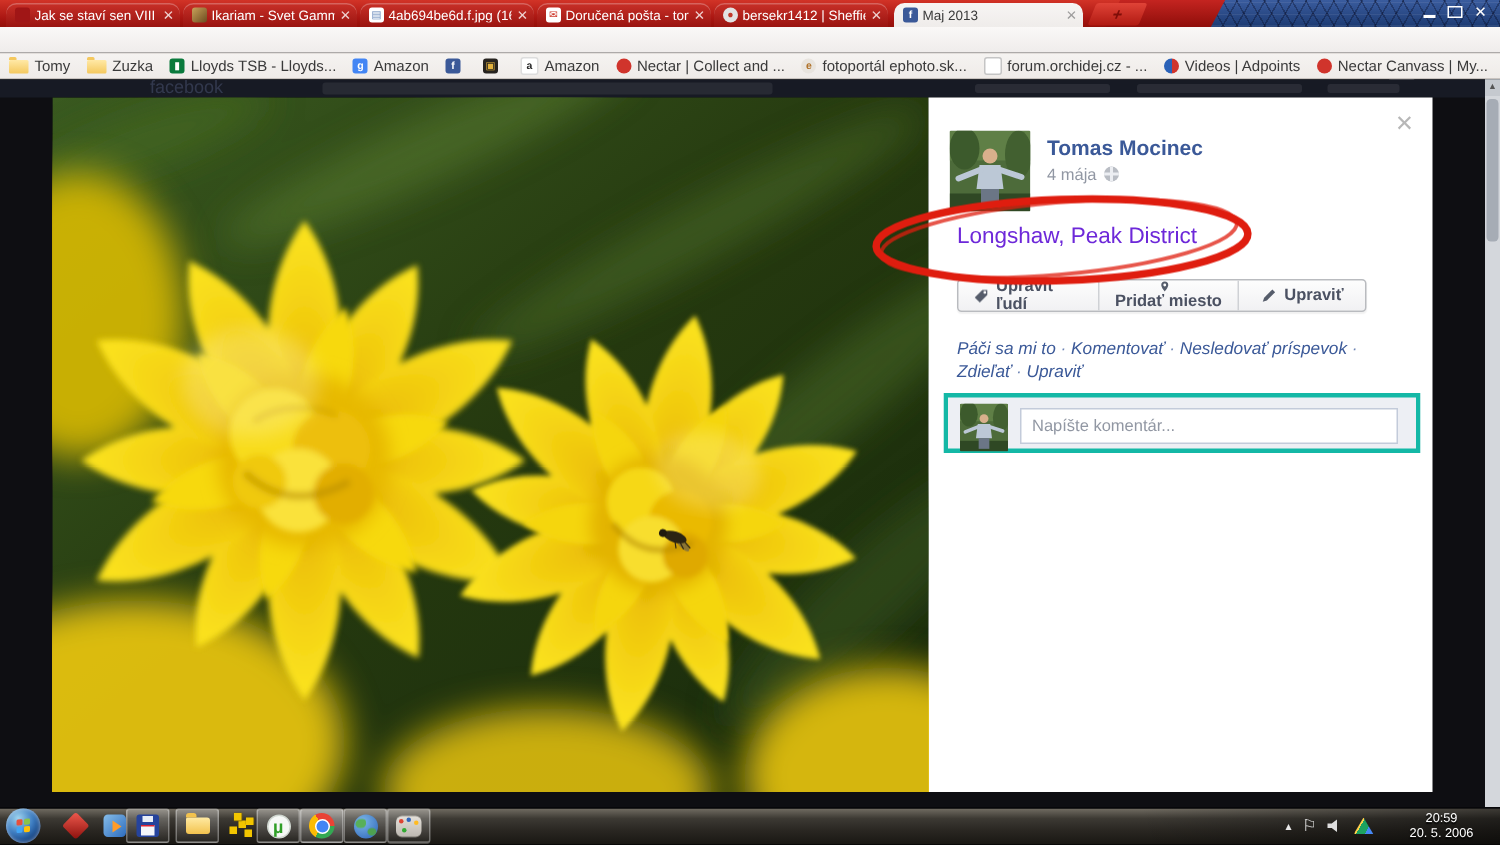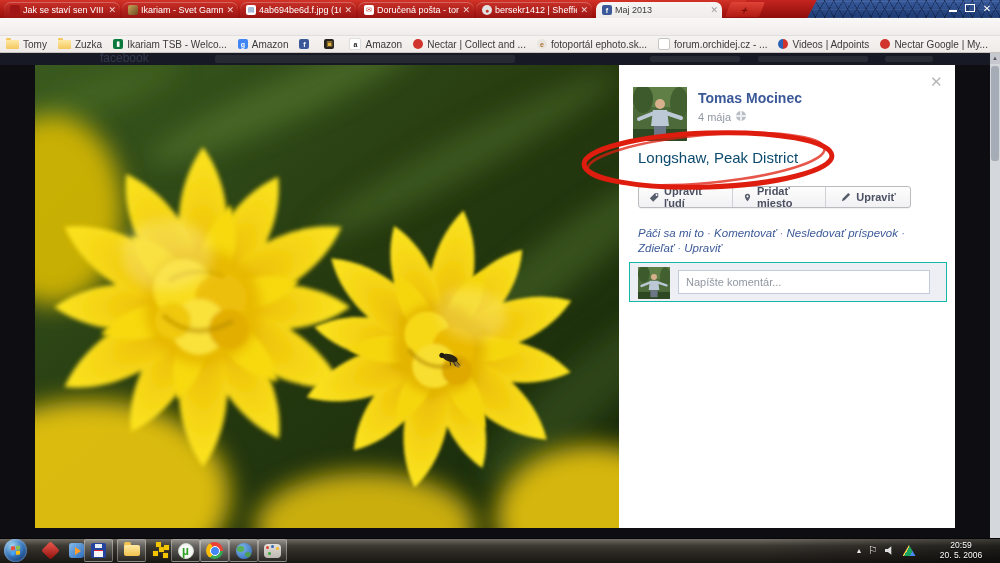--- a/index.html
+++ b/index.html
@@ -78,31 +78,31 @@
   
   #photo{left:35px;top:12px;width:584px;height:463px;overflow:hidden;background:#223416;}
   #panel{left:619px;top:12px;width:336px;height:463px;background:#fff;font-size:11px;color:#333;}
   #pclose{left:311px;top:8px;color:#b7b7b7;font-size:15px;font-weight:bold;}
   .avatar{overflow:hidden;border-radius:1px;}
   #author{left:79px;top:25px;font-size:14px;font-weight:bold;color:#3b5998;}
   #pdate{left:79px;top:46px;font-size:11px;color:#9197a3;display:flex;}
   #globe{width:10px;height:10px;border-radius:50%;background:#b9bdc4;margin-left:5px;position:relative;overflow:hidden;}
   #globe::before{content:"";position:absolute;left:4.3px;top:0;width:1.4px;height:10px;background:#eceef2;}
   #globe::after{content:"";position:absolute;left:0;top:4.3px;width:10px;height:1.4px;background:#eceef2;}
-  #location{left:19px;top:84px;font-size:15px;color:#0c4a6e;}
+  #location{left:19px;top:84px;font-size:15px;color:#6d28d9;}
   #btngroup{left:19px;top:121px;height:20px;display:flex;border:1px solid #b9bbbf;border-radius:3px;
     background:linear-gradient(180deg,#fdfdfd,#f1f1f3);box-shadow:0 1px 1px rgba(0,0,0,.06);}
   .fbtn{display:flex;align-items:center;justify-content:center;font-size:11px;font-weight:bold;color:#4b5162;
     padding:0 10px;box-sizing:border-box;}
   .fbtn + .fbtn{border-left:1px solid #cfd1d5;}
   .fbtn svg{margin-right:5px;}
   #actions{left:19px;top:161px;width:290px;font-size:11.5px;line-height:15px;color:#3b5998;font-style:italic;}
   .alink{white-space:nowrap;}
   .alink:not(:last-child)::after{content:" · ";color:#6d84b4;}
-  #cstrip{left:10px;top:197px;width:318px;height:40px;background:#edeff4;border:1px solid #14b8a6;box-sizing:border-box;}
+  #cstrip{left:10px;top:197px;width:318px;height:40px;background:#edeff4;border:3px solid #14b8a6;box-sizing:border-box;}
   #cinput{position:absolute;left:48px;top:7px;width:252px;height:24px;border:1px solid #c3cbda;
     font-size:11px;color:#333;padding:0 7px;box-sizing:border-box;font-family:inherit;background:#fff;}
   #cinput::placeholder{color:#9197a3;}
 
   
   #annot{left:578px;top:70px;width:260px;height:74px;pointer-events:none;}
 
   
   #scroll{left:990px;top:0;width:10px;height:485px;background:#d4d7dc;}
   #scroll .sarr{position:absolute;left:0;top:0;width:10px;height:11px;background:#c5c9cf;color:#555;
@@ -232,21 +232,21 @@
     <span class="bm">
         <span class="bmi fold"></span>
         <span>Tomy</span>
       </span>
     <span class="bm">
         <span class="bmi fold"></span>
         <span>Zuzka</span>
       </span>
     <span class="bm">
         <span class="bmi sq" style="background:#0a7a3c;">▮</span>
-        <span>Ikariam TSB - Welco...</span>
+        <span>Lloyds TSB - Lloyds...</span>
       </span>
     <span class="bm">
         <span class="bmi sq" style="background:#4285f4;">g</span>
         <span>Amazon</span>
       </span>
     <span class="bm">
         <span class="bmi sq" style="background:#3b5998;">f</span>
         <span></span>
       </span>
     <span class="bm">
@@ -268,21 +268,21 @@
     <span class="bm">
         <span class="bmi sq" style="background:#fff;border:1px solid #c5c5c5;"></span>
         <span>forum.orchidej.cz - ...</span>
       </span>
     <span class="bm">
         <span class="bmi sq" style="background:linear-gradient(90deg,#2a62b8 50%,#d0342c 50%);border-radius:50%;"></span>
         <span>Videos | Adpoints</span>
       </span>
     <span class="bm">
         <span class="bmi sq" style="background:#d0342c;border-radius:50%;"></span>
-        <span>Nectar Google | My...</span>
+        <span>Nectar Canvass | My...</span>
       </span>
   </div>
 
   <div id="page" class="abs">
 
     <div id="fbnav" class="abs">
       <span class="logo">facebook</span>
       <span class="srch"></span>
       <span class="navblob" style="left:650px;width:90px;"></span>
       <span class="navblob" style="left:758px;width:110px;"></span>
@@ -432,21 +432,21 @@
       <div id="location" class="abs">Longshaw, Peak District</div>
 
       <div id="btngroup" class="abs">
         <div class="fbtn" style="width:93px;">
           <svg width="11" height="11" viewBox="0 0 12 12">
               <path d="M7 1h4v4l-6 6-4-4z" fill="#565d6b"></path>
               <circle cx="9" cy="3" r="1.1" fill="#fff"></circle>
             </svg>
           <span>Upraviť ľudí</span>
         </div>
-        <div class="fbtn" style="width:93px;">
+        <div class="fbtn" style="width:93px;flex-direction:column;">
           <svg width="11" height="11" viewBox="0 0 12 12">
               <path d="M6 1a3.5 3.5 0 0 1 3.5 3.5C9.5 7 6 11 6 11S2.5 7 2.5 4.5A3.5 3.5 0 0 1 6 1z" fill="#565d6b"></path>
               <circle cx="6" cy="4.5" r="1.4" fill="#fff"></circle>
             </svg>
           <span>Pridať miesto</span>
         </div>
         <div class="fbtn" style="width:85px;">
           <svg width="11" height="11" viewBox="0 0 12 12">
               <path d="M2 10l1-3 6-6 2 2-6 6z" fill="#565d6b"></path>
             </svg>

